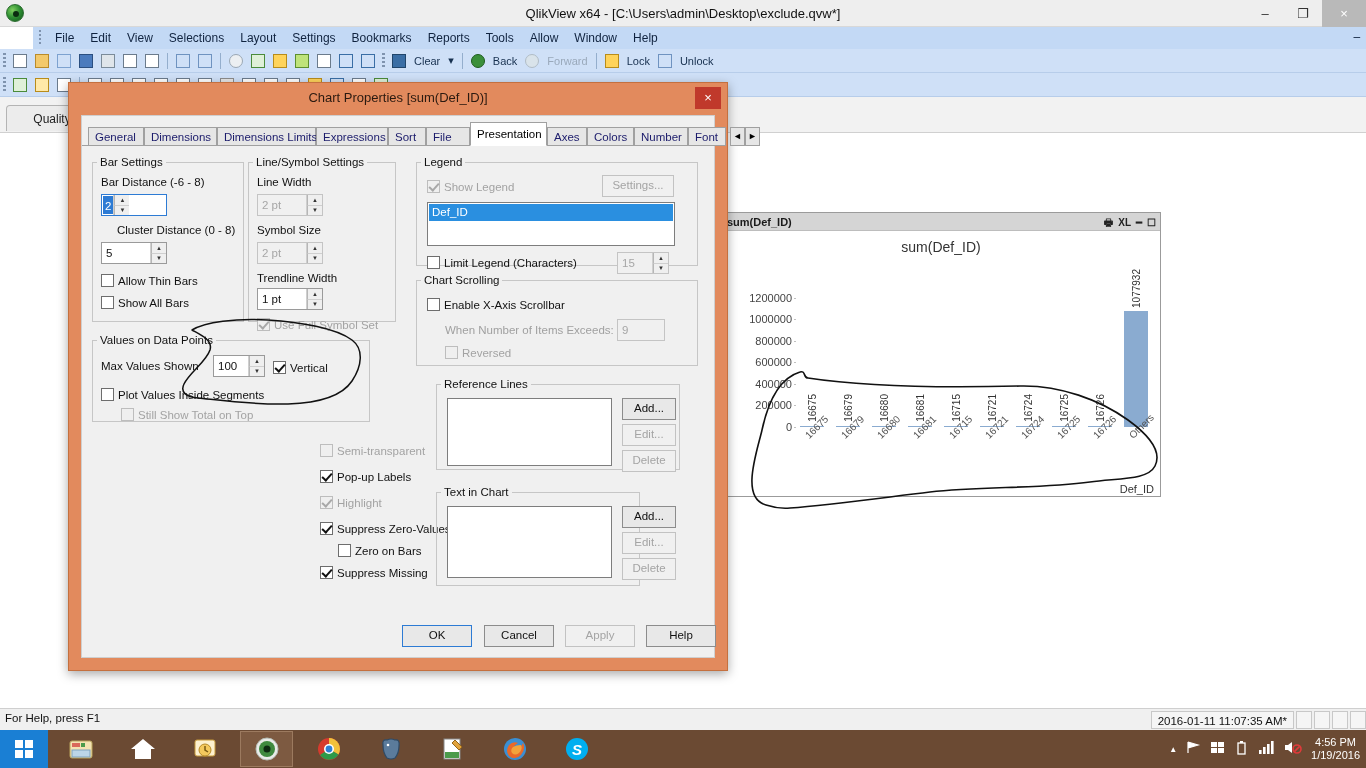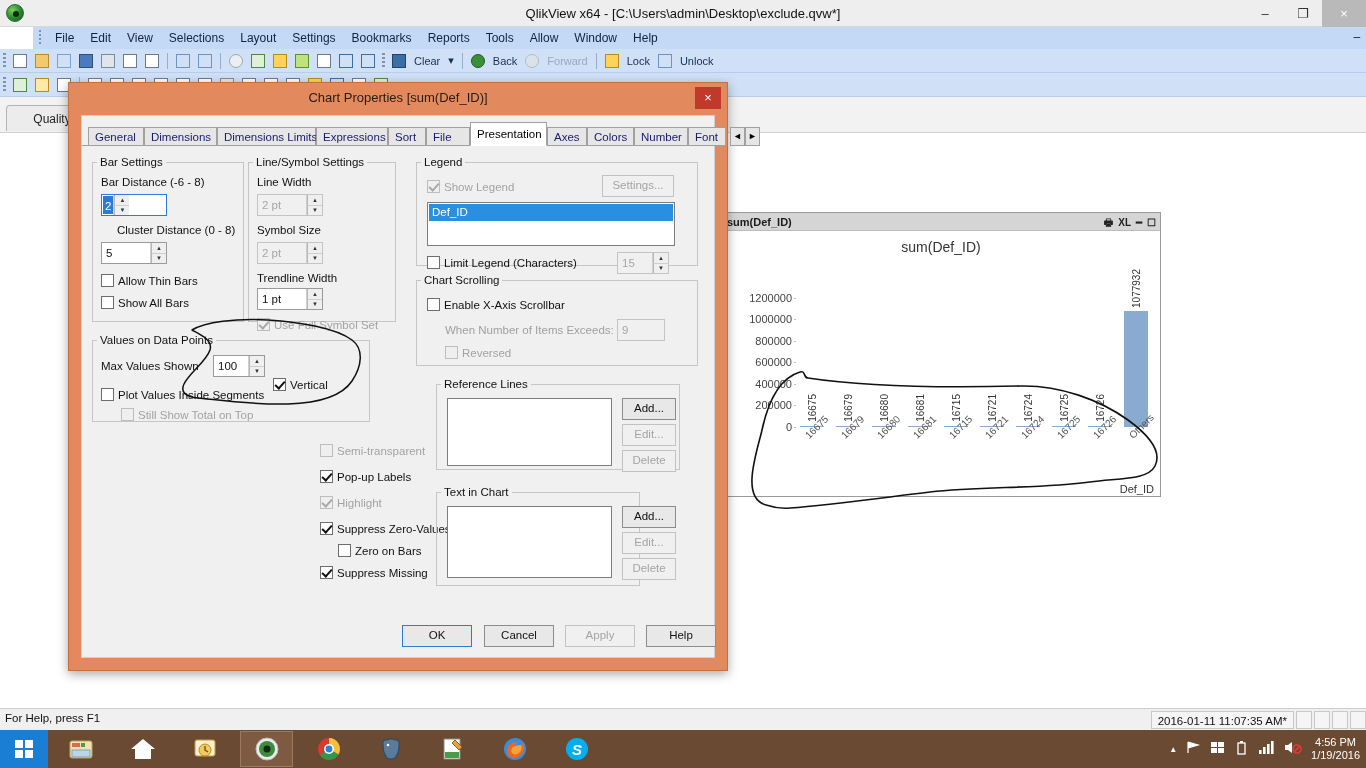--- a/index.html
+++ b/index.html
@@ -610,21 +610,21 @@
         <fieldset class="grp" style="left:10px; top:188px; width:278px; height:88px;">
           <legend>Values on Data Points</legend>
           <div class="lbl" style="left:8px; top:14px;">Max Values Shown</div>
           <div class="spin" style="left:120px; top:9px; width:52px;">
             <span class="val">100</span>
             <span class="btns">
               <span>▲</span>
               <span>▼</span>
             </span>
           </div>
-          <div class="cb checked" style="left:180px; top:32px;">
+          <div class="cb checked" style="left:180px; top:15px;">
             <span class="box"></span>
             <span>Vertical</span>
           </div>
           <div class="cb" style="left:8px; top:42px;">
             <span class="box"></span>
             <span>Plot Values Inside Segments</span>
           </div>
           <div class="cb disabled" style="left:28px; top:62px;">
             <span class="box"></span>
             <span>Still Show Total on Top</span>

